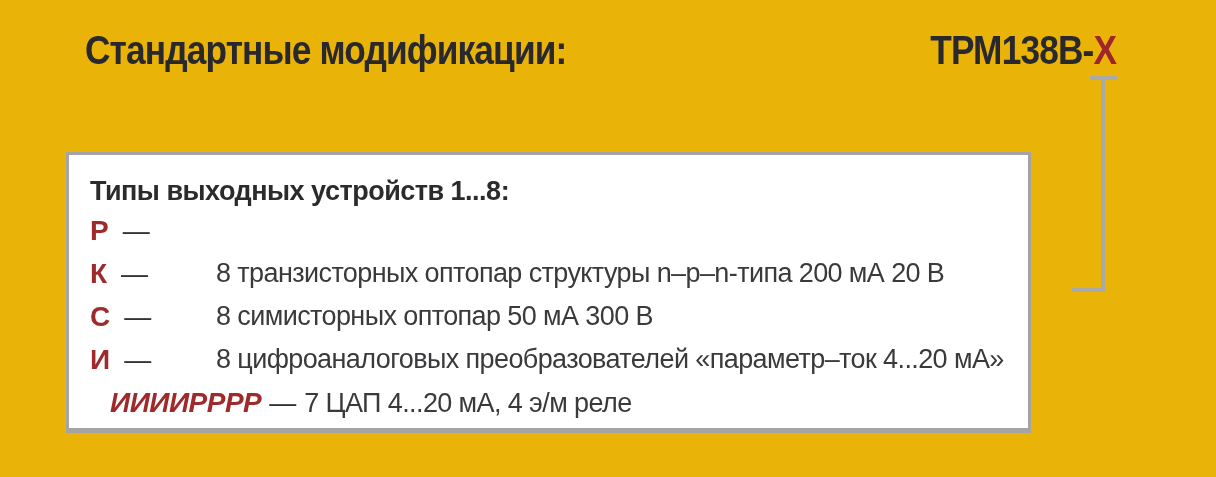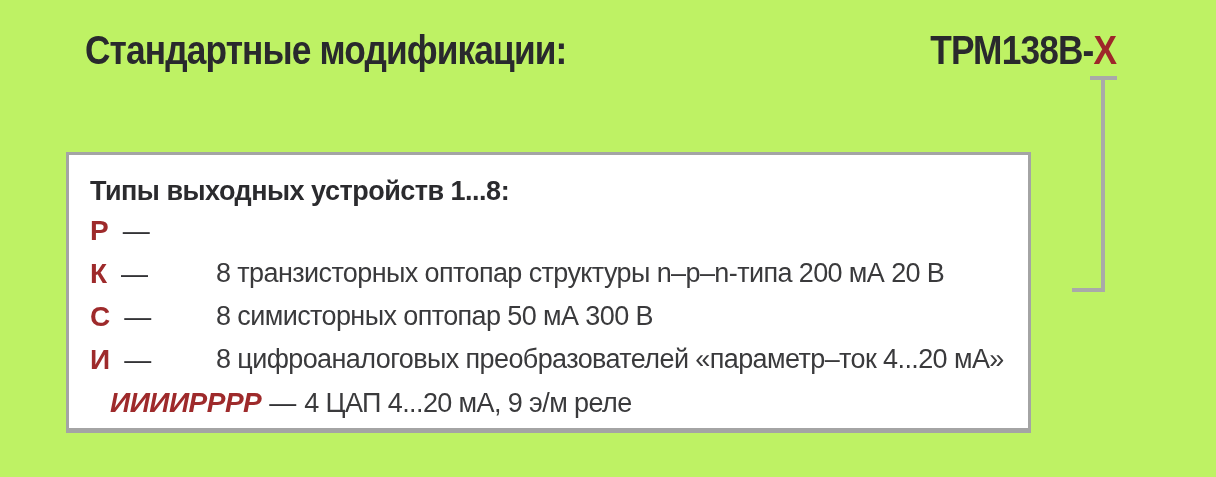--- a/index.html
+++ b/index.html
@@ -1,21 +1,21 @@
 <!DOCTYPE html>
 <html><head>
 <meta charset="utf-8">
 <style>
   * { margin: 0; padding: 0; box-sizing: border-box; }
   html, body { background: #ffffff; }
   .page {
     position: relative;
     width: 1216px;
     height: 477px;
-    background: #bef264;
+    background: #eab308;
     font-family: "Liberation Sans", sans-serif;
     overflow: hidden;
   }
   
   .title-left {
     position: absolute;
     left: 85px;
     top: 27px;
     font-size: 41px;
     font-weight: 700;
@@ -122,17 +122,17 @@
       <span class="code-cell"><span class="code">С</span><span class="dash">—</span></span>
       <span class="desc">8 симисторных оптопар 50 мА 300 В</span>
     </div>
 
     <div class="row">
       <span class="code-cell"><span class="code">И</span><span class="dash">—</span></span>
       <span class="desc">8 цифроаналоговых преобразователей «параметр–ток 4...20 мА»</span>
     </div>
 
     <div class="row-last">
-      <span class="code code-italic">ИИИИРРРР</span><span class="dash">—</span><span class="desc">4 ЦАП 4...20 мА, 9 э/м реле</span>
+      <span class="code code-italic">ИИИИРРРР</span><span class="dash">—</span><span class="desc">7 ЦАП 4...20 мА, 4 э/м реле</span>
     </div>
 
   </div>
 </div>
 
 </body></html>

